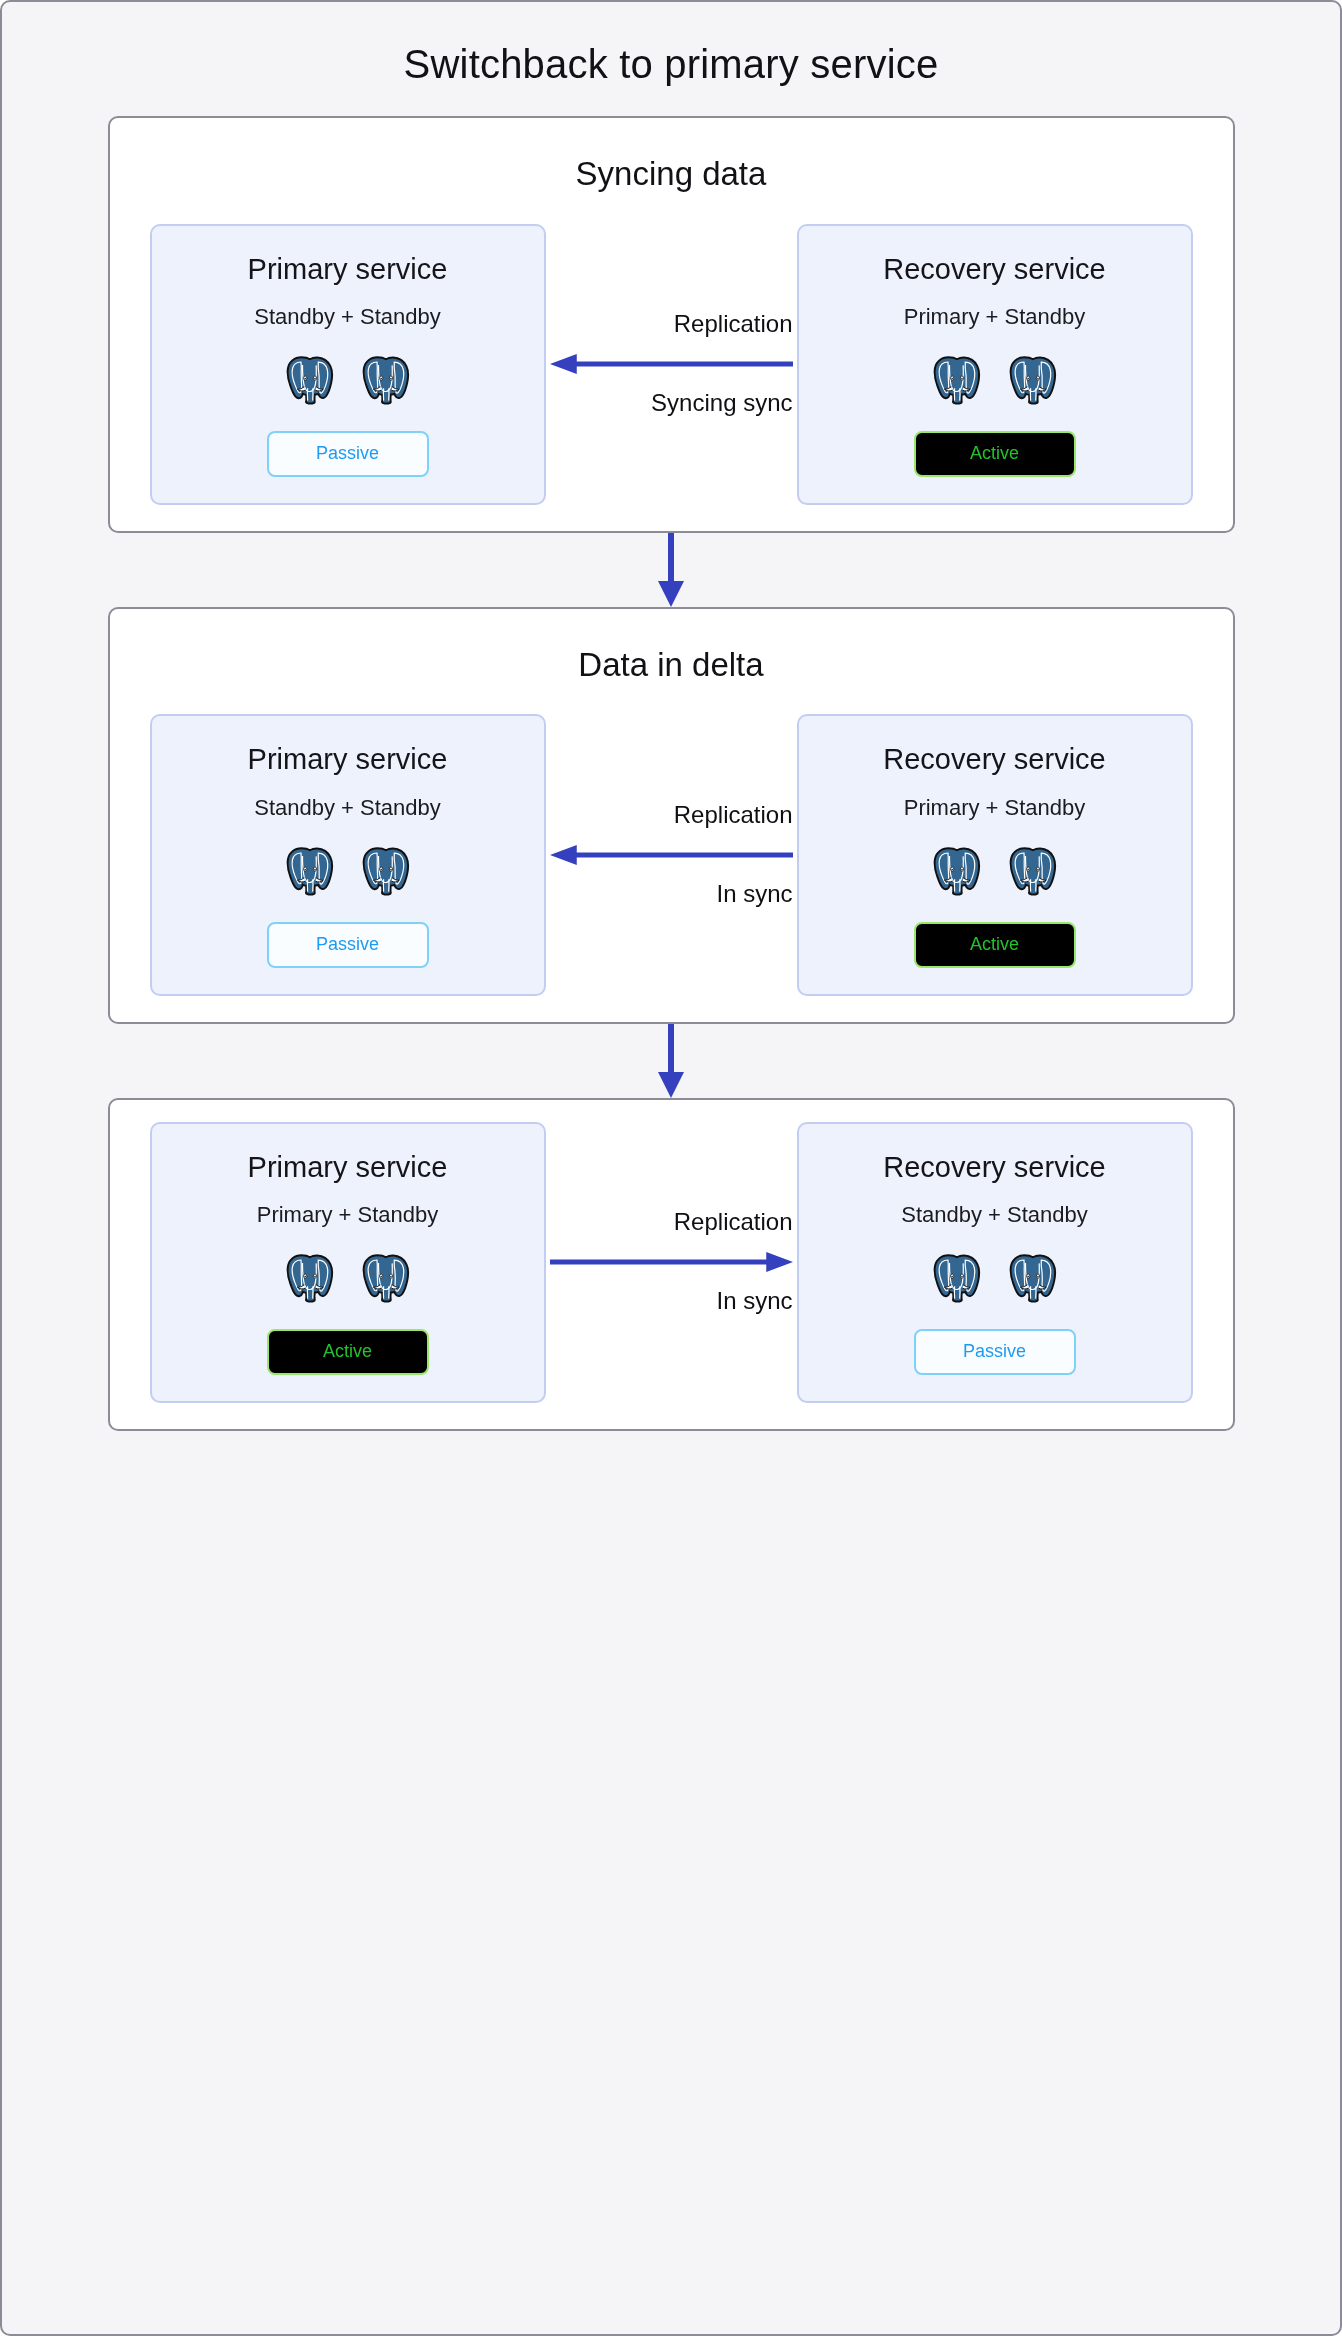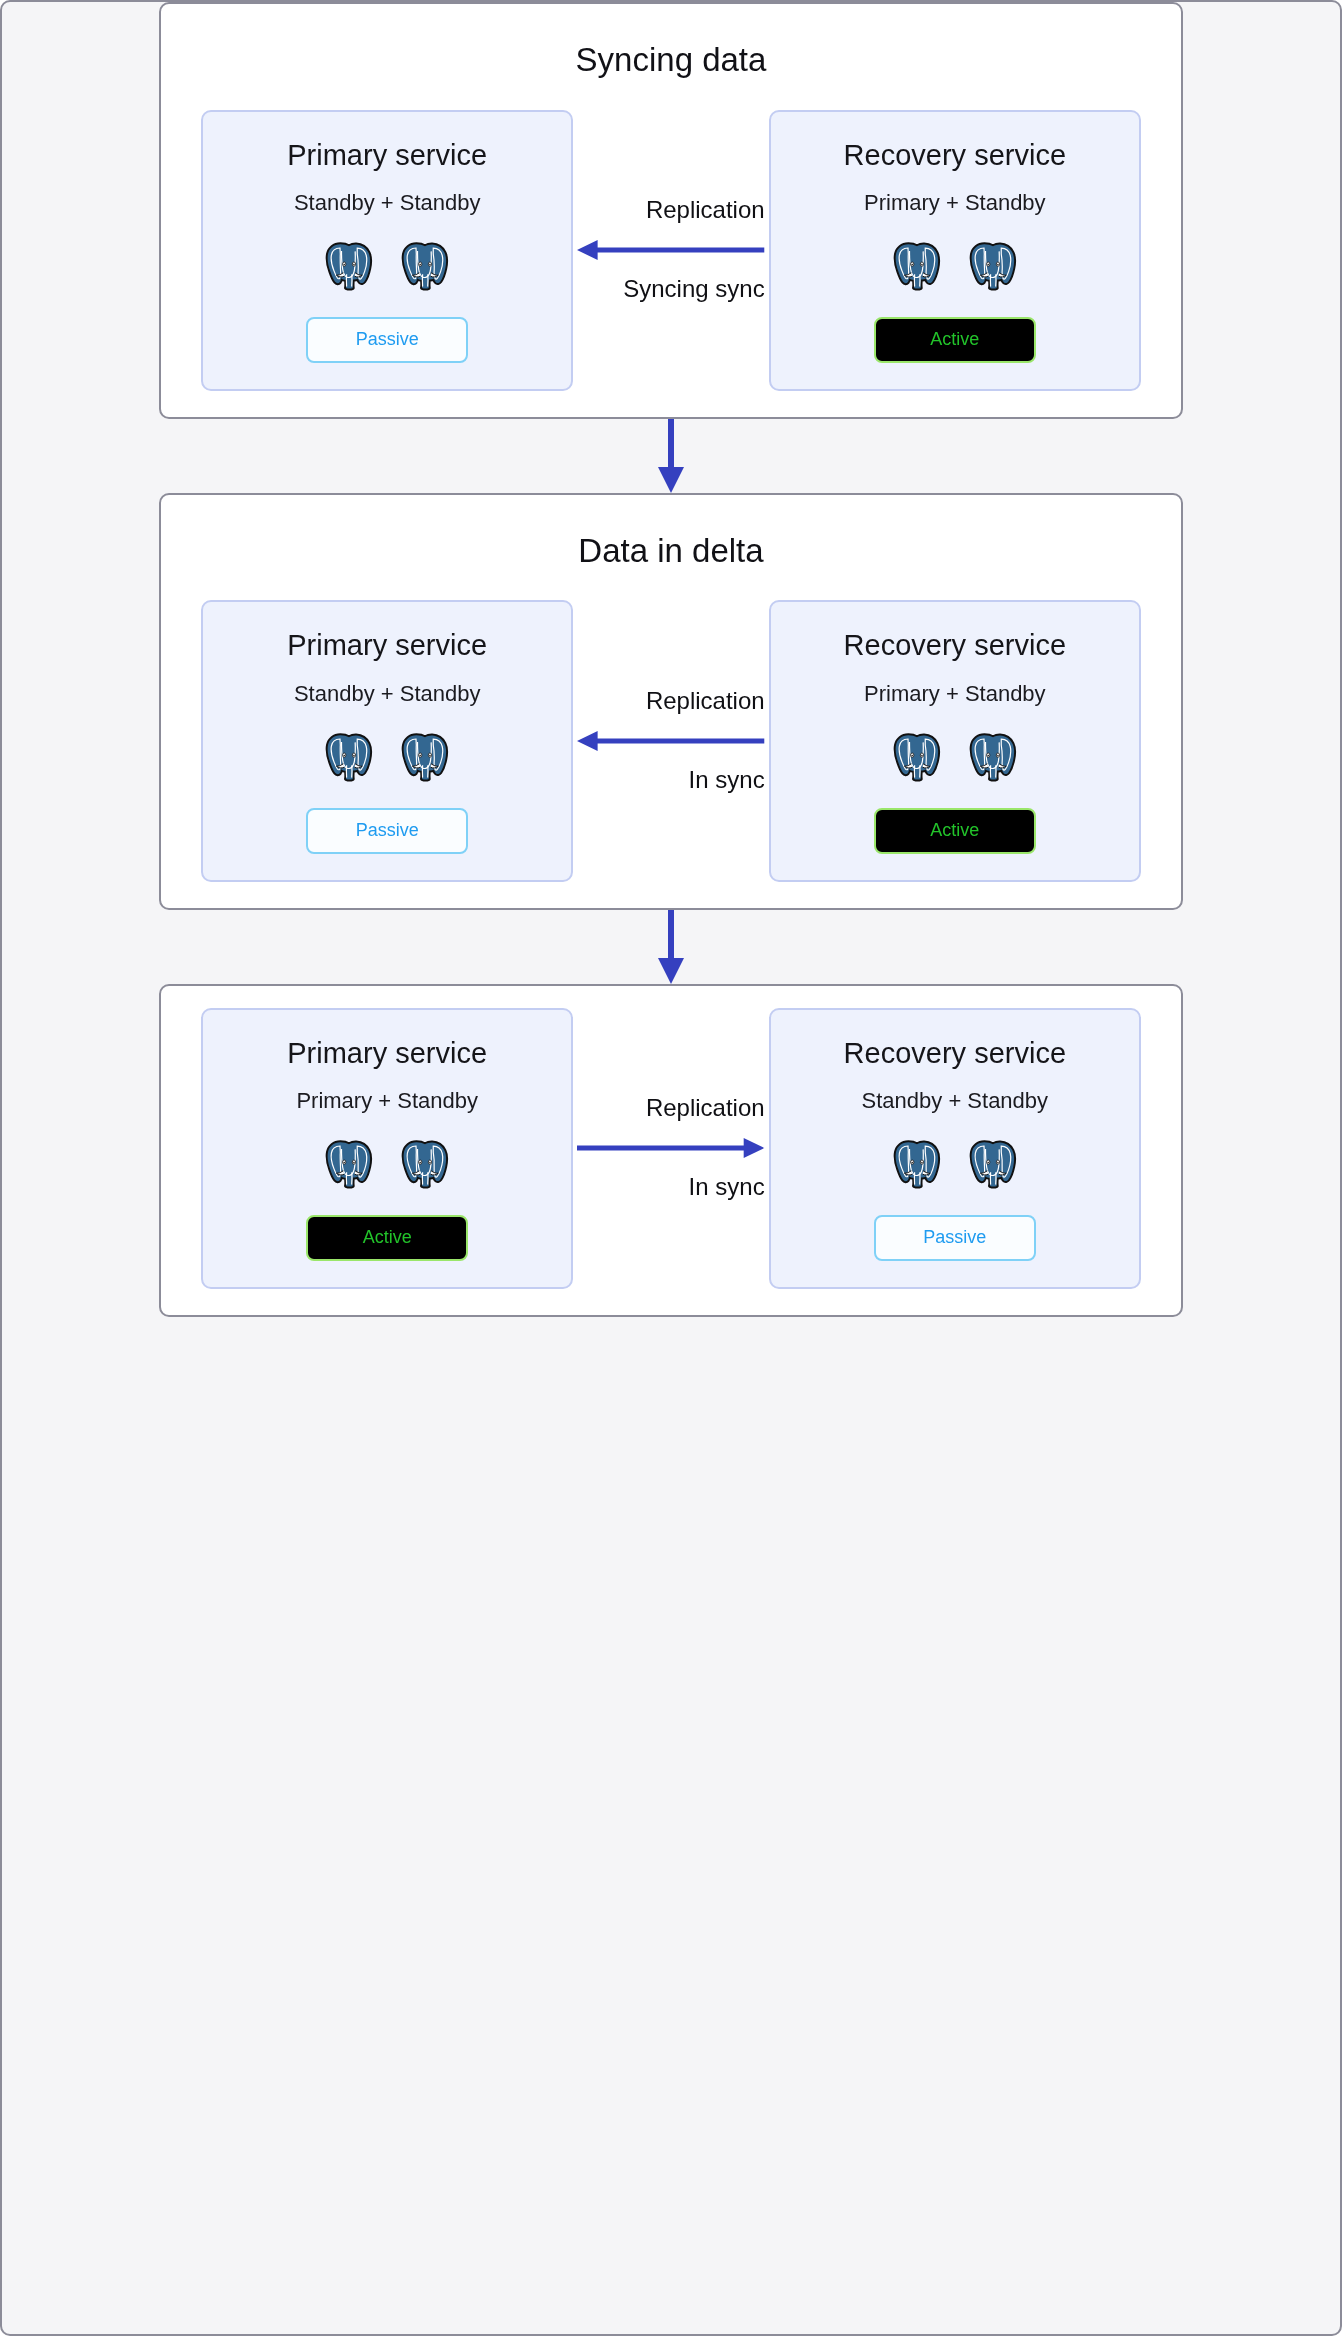--- a/index.html
+++ b/index.html
@@ -30,21 +30,21 @@
     font-size: 40px;
     color: #111116;
     font-weight: 400;
     letter-spacing: 0.2px;
     margin-top: 38px;
     margin-bottom: 28px;
     text-align: center;
     line-height: 1.2;
   }
   .panel {
-    width: 1024px;
+    width: 1127px;
     box-sizing: border-box;
     background: #ffffff;
     border: 2px solid #8c8c99;
     border-radius: 10px;
     display: flex;
     flex-direction: column;
     align-items: center;
     padding: 22px 0 26px 0;
   }
   .panel-title {
@@ -157,20 +157,21 @@
     width: 30px;
     height: 74px;
     display: block;
   }
 </style>
 </head>
 <body>
 
 <div class="canvas">
 
+  <div class="diagram-title">Switchback to primary service</div>
 
   <div id="panels-root" style="width:100%;display:flex;flex-direction:column;align-items:center;">
   <div class="panel">
     <div class="panel-title">Syncing data</div>
     <div class="panel-body">
 
       <div class="service-box">
         <div class="service-name">Primary service</div>
         <div class="service-roles">Standby + Standby</div>
         <div class="node-row">

